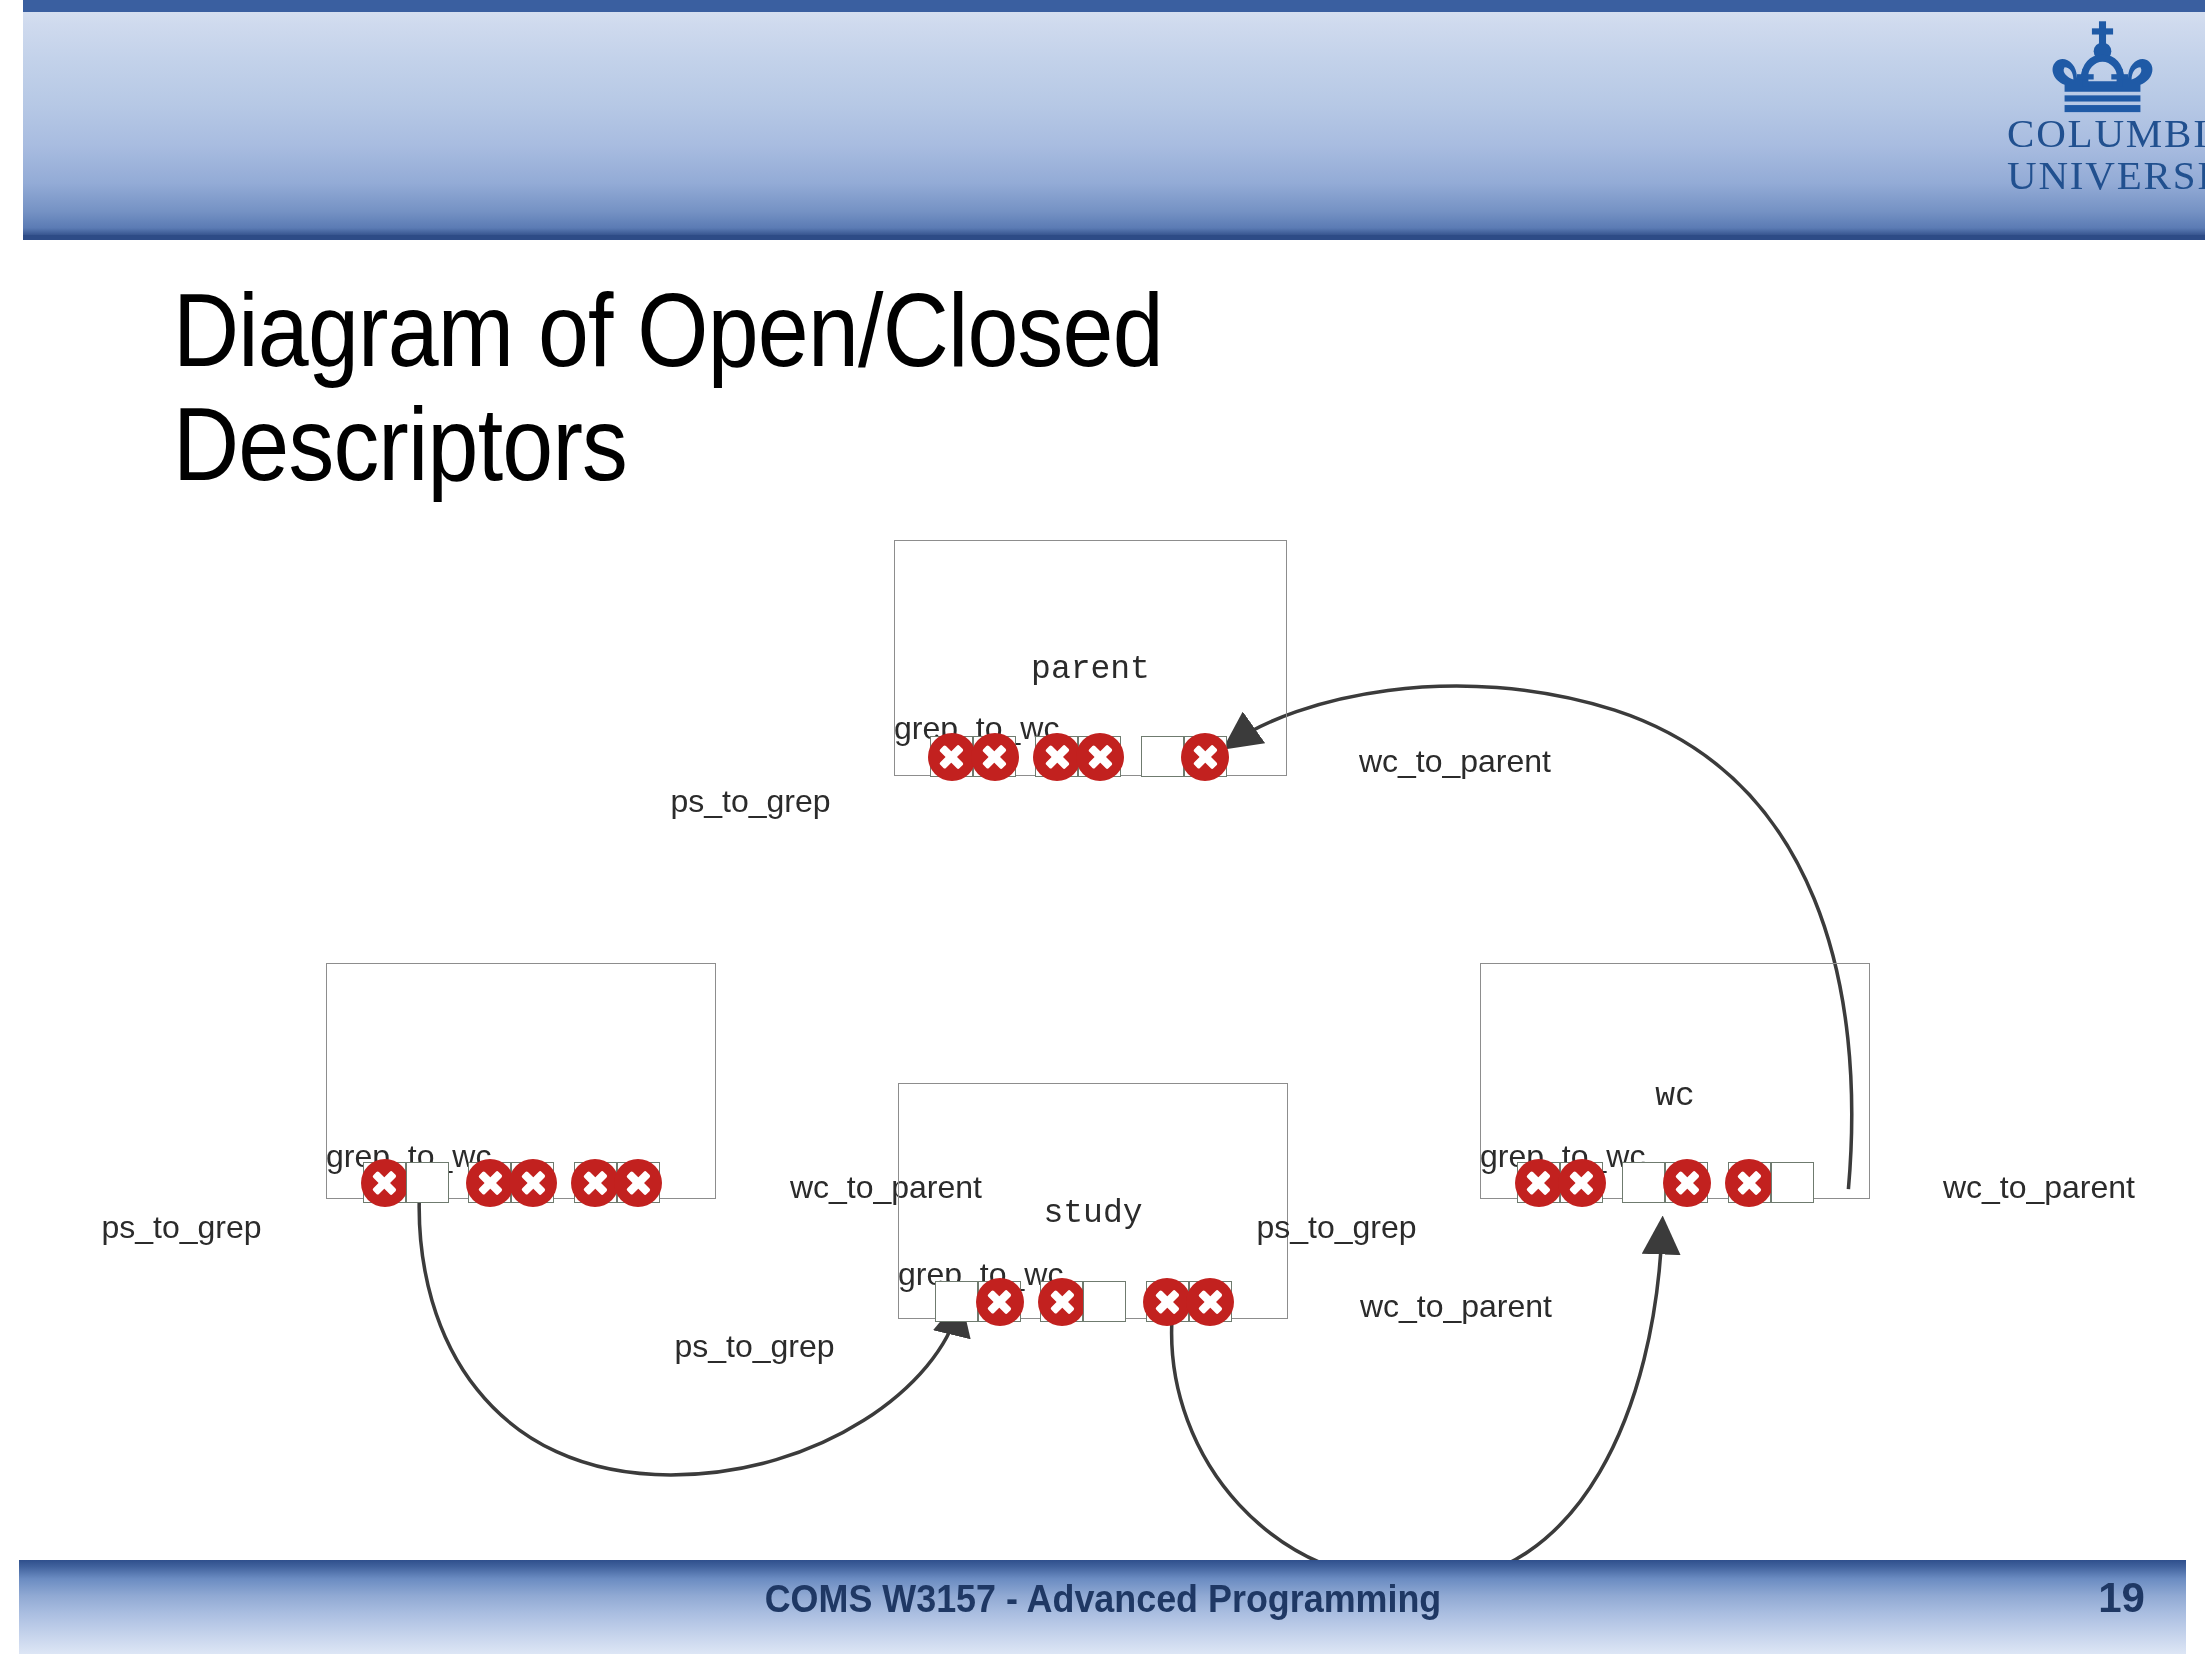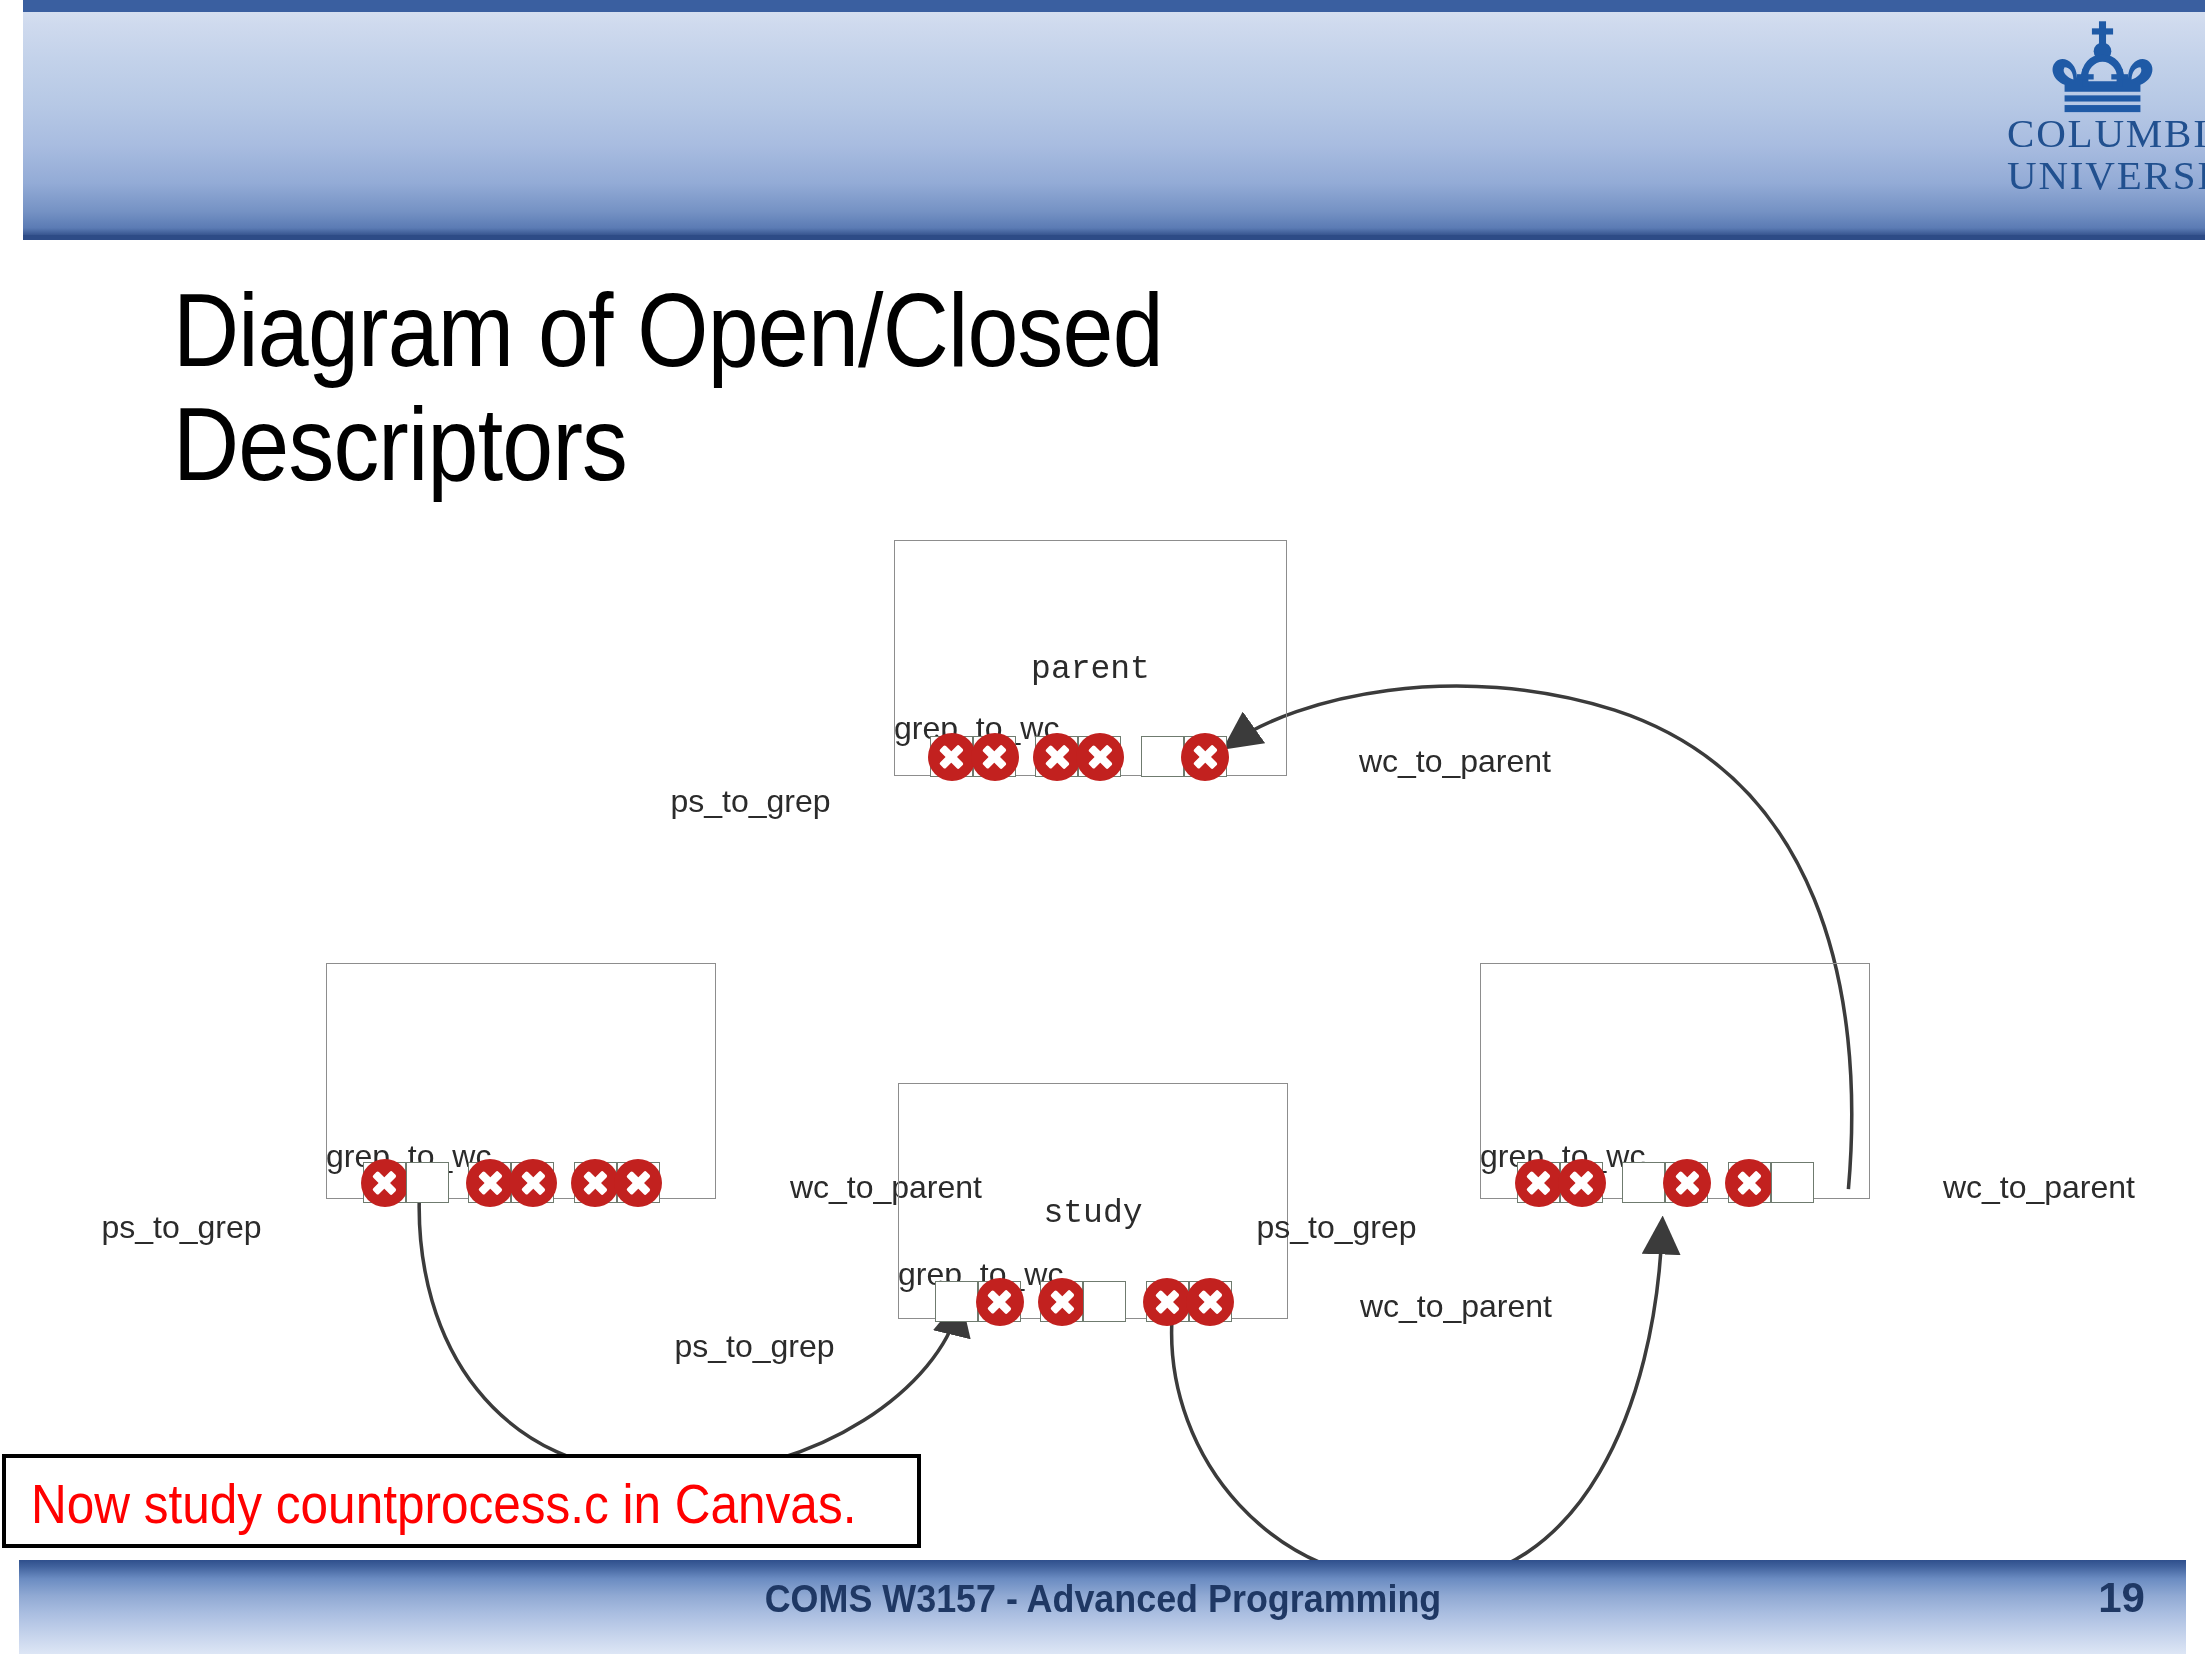--- a/index.html
+++ b/index.html
@@ -394,20 +394,21 @@
         <span class="fd-slot">
             <span class="fd-x"></span>
           </span>
         <span class="fd-slot">
             <span class="fd-x"></span>
           </span>
       </span>
     </div>
 
     <div class="proc-box" style="left:1480px; top:963px; width:390px; height:236px;"></div>
+    <div class="proc-name" style="left:1480px; top:1078px; width:390px;">wc</div>
     <div class="pipe-label" style="left:1480px; top:1138px; width:390px;">grep_to_wc</div>
     <div class="side-label left" style="left:1204px; top:1169px; width:265px;">ps_to_grep</div>
     <div class="side-label right" style="left:1853px; top:1169px; width:282px;">wc_to_parent</div>
     <div class="fd-row" style="left:1517px; top:1162px;">
       <span class="fd-pair">
         <span class="fd-slot">
             <span class="fd-x"></span>
           </span>
         <span class="fd-slot">
             <span class="fd-x"></span>
@@ -424,23 +425,20 @@
       <span class="fd-pair">
         <span class="fd-slot">
             <span class="fd-x"></span>
           </span>
         <span class="fd-slot"></span>
       </span>
     </div>
 
   </div>
 
-  <div id="callout-box">
-    <span id="callout-text">Now study countprocess.c in Canvas.</span>
-  </div>
 
   <div id="footer-bar"></div>
   <div id="footer-inner-left"></div>
   <div id="footer-inner-right"></div>
   <div id="footer-title">COMS W3157 - Advanced Programming</div>
   <div id="footer-pagenum">19</div>
 
 </div>
 
 

